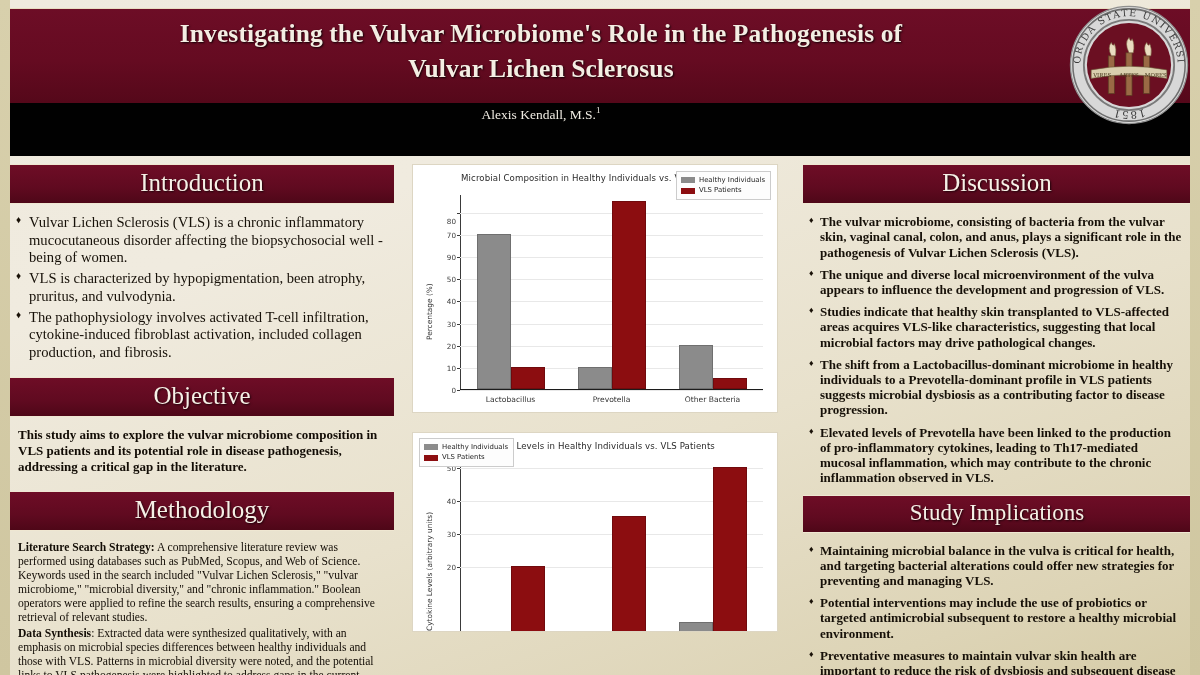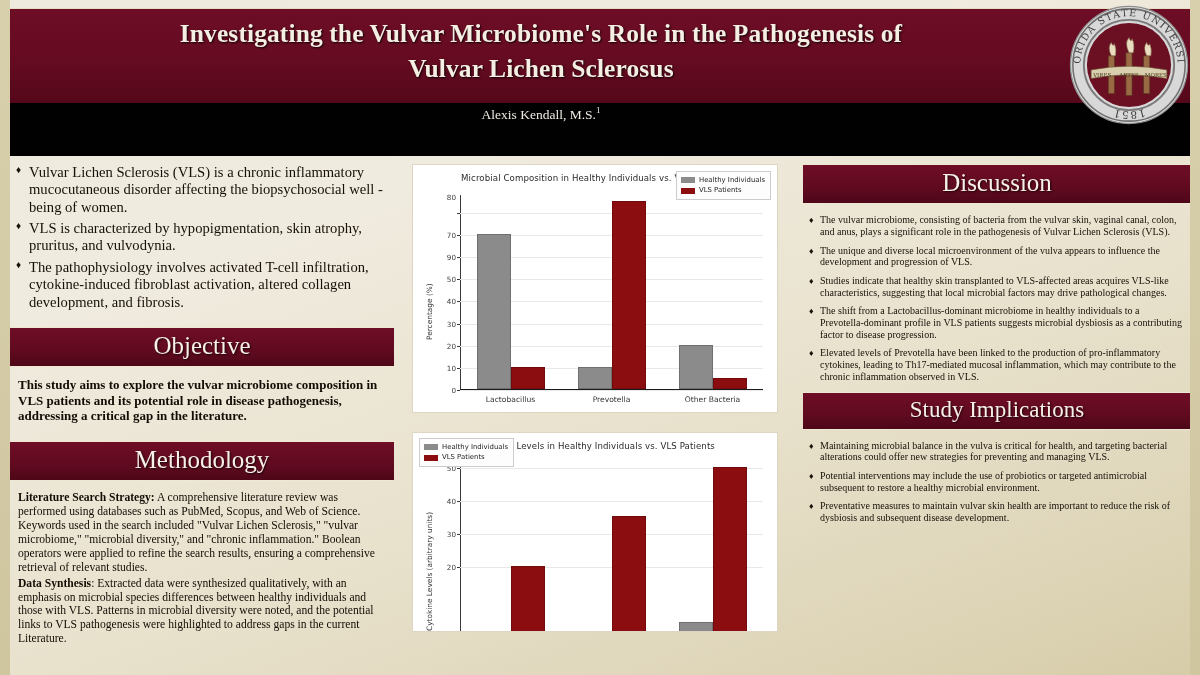--- a/index.html
+++ b/index.html
@@ -97,23 +97,23 @@
     line-height: 1.19;
     text-align: left;
   }
   .bullets li::before {
     content: "\2666";
     position: absolute; left: 0; top: 0;
     font-size: 10px;
     color: #1a1208;
   }
   .bullets.dense li {
-    font-size: 10px;
+    font-size: 13px;
     line-height: 1.17;
-    font-weight: normal;
+    font-weight: bold;
     margin-bottom: 7px;
     padding-left: 11px;
   }
   .bullets.dense li::before { font-size: 9px; top: 1px; }
 
   .para {
     padding: 0 9px 0 8px;
     color: #120c05;
     font-size: 13px;
     line-height: 1.2;
@@ -269,24 +269,25 @@
     </g>
 
     <path d="M38 108 q62 -12 124 0 l0 14 q-62 -12 -124 0 z" fill="#d9cfae" stroke="#6b5a38" stroke-width="1"></path>
     <text x="56" y="119" font-family="DejaVu Serif, serif" font-size="9" fill="#4a3a1f" text-anchor="middle">VIRES</text>
     <text x="100" y="120" font-family="DejaVu Serif, serif" font-size="9" fill="#4a3a1f" text-anchor="middle">ARTES</text>
     <text x="144" y="119" font-family="DejaVu Serif, serif" font-size="9" fill="#4a3a1f" text-anchor="middle">MORES</text>
   </svg>
 
   <div class="col" id="col-left">
 
+    <div class="section-head">Introduction</div>
     <ul class="bullets">
       <li>Vulvar Lichen Sclerosis (VLS) is a chronic inflammatory mucocutaneous disorder affecting the biopsychosocial well -being of women.</li>
-      <li>VLS is characterized by hypopigmentation, skin atrophy, pruritus, and vulvodynia.</li>
-      <li>The pathophysiology involves activated T-cell infiltration, cytokine-induced fibroblast activation, altered collagen development, and fibrosis.</li>
+      <li>VLS is characterized by hypopigmentation, been atrophy, pruritus, and vulvodynia.</li>
+      <li>The pathophysiology involves activated T-cell infiltration, cytokine-induced fibroblast activation, included collagen production, and fibrosis.</li>
     </ul>
 
     <div class="section-head" style="margin-top:16px;">Objective</div>
     <div class="para">This study aims to explore the vulvar microbiome composition in VLS patients and its potential role in disease pathogenesis, addressing a critical gap in the literature.</div>
 
     <div class="section-head" style="margin-top:17px;">Methodology</div>
     <div class="para method"><b>Literature Search Strategy:</b><span> A comprehensive literature review was performed using databases such as PubMed, Scopus, and Web of Science. Keywords used in the search included "Vulvar Lichen Sclerosis," "vulvar microbiome," "microbial diversity," and "chronic inflammation." Boolean operators were applied to refine the search results, ensuring a comprehensive retrieval of relevant studies.</span></div>
     <div class="para method"><b>Data Synthesis</b><span>: Extracted data were synthesized qualitatively, with an emphasis on microbial species differences between healthy individuals and those with VLS. Patterns in microbial diversity were noted, and the potential links to VLS pathogenesis were highlighted to address gaps in the current Literature.</span></div>
   </div>
 
@@ -316,21 +317,21 @@
           <div class="gridline" style="top: 84.2045px;"></div>
           <div class="ytick" style="top: 84.2045px;">50</div>
           <div class="ytick-mark" style="top: 84.2045px;"></div>
           <div class="gridline" style="top: 62.0455px;"></div>
           <div class="ytick" style="top: 62.0455px;">90</div>
           <div class="ytick-mark" style="top: 62.0455px;"></div>
           <div class="gridline" style="top: 39.8864px;"></div>
           <div class="ytick" style="top: 39.8864px;">70</div>
           <div class="ytick-mark" style="top: 39.8864px;"></div>
           <div class="gridline" style="top: 17.7273px;"></div>
-          <div class="ytick" style="top: 2px; padding-left: 20px;">80</div>
+          <div class="ytick" style="top: 26px; padding-left: 20px;">80</div>
           <div class="ytick-mark" style="top: 17.7273px;"></div>
           <div class="bar healthy" style="width: 34px; height: 155.114px; left: 16.5px;"></div>
           <div class="bar vls" style="width: 34px; height: 22.1591px; left: 50.5px;"></div>
           <div class="xtick-label" style="left: 50.5px;">Lactobacillus</div>
           <div class="bar healthy" style="width: 34px; height: 22.1591px; left: 117.5px;"></div>
           <div class="bar vls" style="width: 34px; height: 188.352px; left: 151.5px;"></div>
           <div class="xtick-label" style="left: 151.5px;">Prevotella</div>
           <div class="bar healthy" style="width: 34px; height: 44.3182px; left: 218.5px;"></div>
           <div class="bar vls" style="width: 34px; height: 11.0795px; left: 252.5px;"></div>
           <div class="xtick-label" style="left: 252.5px;">Other Bacteria</div>

